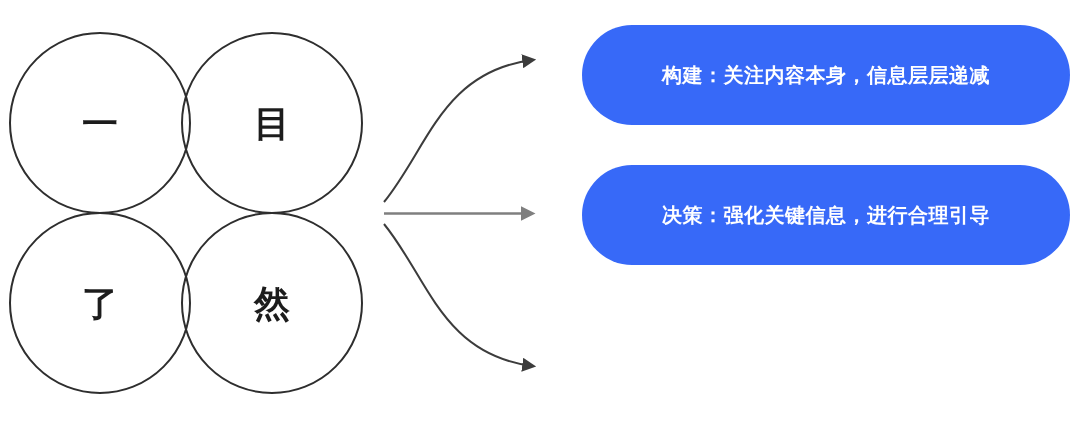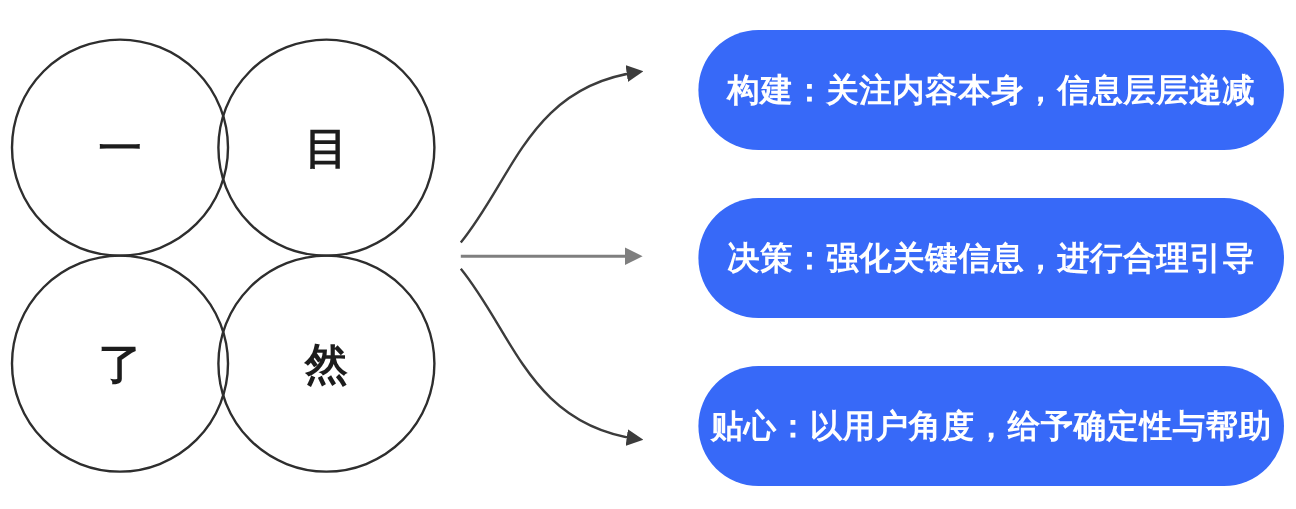--- a/index.html
+++ b/index.html
@@ -49,21 +49,21 @@
     width: 488px;
     height: 100px;
     border-radius: 50px;
     background: #3769f8;
     display: flex;
     align-items: center;
     justify-content: center;
   }
   .pill-label {
     color: #ffffff;
-    font-size: 27px;
+    font-size: 20px;
     font-weight: 700;
     letter-spacing: 0.5px;
     white-space: nowrap;
   }
   .pill-1 { top: 25px; }
   .pill-2 { top: 165px; align-items: center; }
   .pill-3 { top: 305px; }
 </style>
 </head>
 <body>
@@ -94,17 +94,14 @@
     <path class="arrow-straight" d="M384,213.5 L531,213.5" marker-end="url(#ah-gray)"></path>
     <path class="arrow-curve" d="M384,224 C428,278 442,354 532,366" marker-end="url(#ah-dark)"></path>
   </svg>
 
   <div class="pill pill-1">
     <span class="pill-label">构建：关注内容本身，信息层层递减</span>
   </div>
   <div class="pill pill-2">
     <span class="pill-label">决策：强化关键信息，进行合理引导</span>
   </div>
-  <div class="pill pill-3">
-    <span class="pill-label">贴心：以用户角度，给予确定性与帮助</span>
-  </div>
 
 </div>
 
 </body></html>

